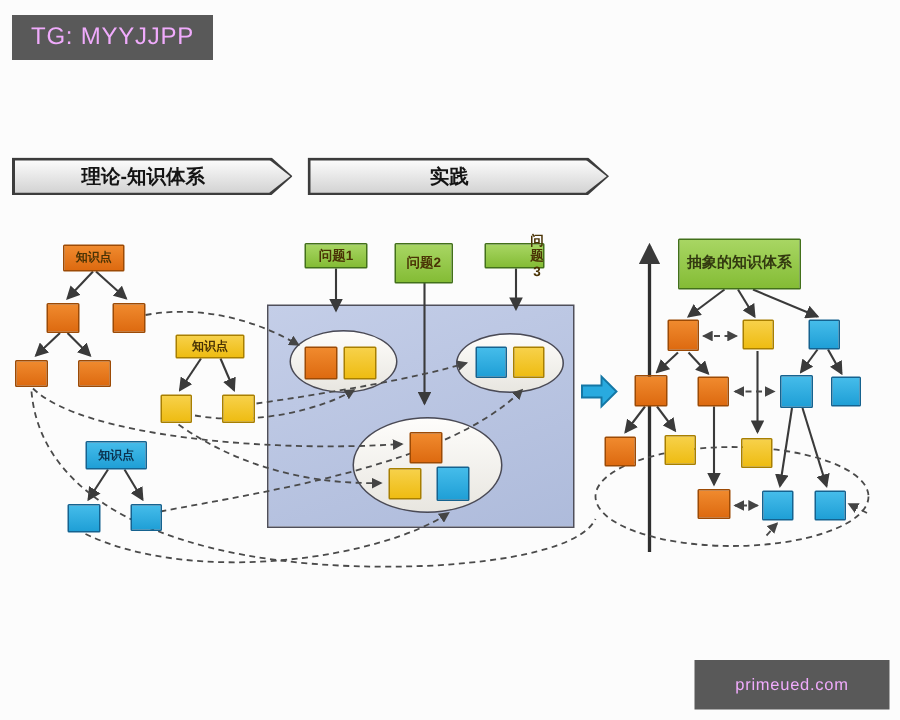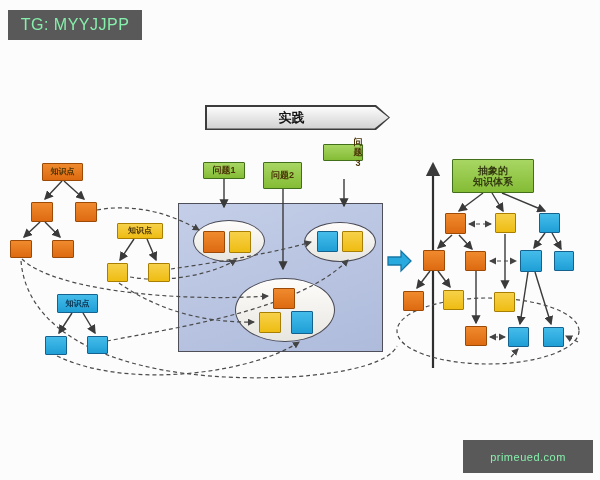--- a/index.html
+++ b/index.html
@@ -1,18 +1,18 @@
 <!DOCTYPE html>
 <html><head>
 <meta charset="utf-8">
 <style>
   html,body{margin:0;padding:0;background:#ffffff;font-family:"Liberation Sans",sans-serif;}
   .canvas{position:relative;width:600px;height:480px;background:#fcfcfc;overflow:hidden;}
 
-  .badge{position:absolute;background:#595959;color:#86efac;display:flex;align-items:center;justify-content:center;z-index:6;letter-spacing:.5px;}
+  .badge{position:absolute;background:#595959;color:#f0abfc;display:flex;align-items:center;justify-content:center;z-index:6;letter-spacing:.5px;}
   .badge.tg{left:8px;top:10px;width:134px;height:30px;font-size:16px;}
   .badge.wm{left:463px;top:440px;width:130px;height:33px;font-size:11px;}
 
   .banner{position:absolute;top:105px;height:25px;z-index:5;}
   .banner .bg{position:absolute;inset:0;background:#3c3c3c;
     clip-path:polygon(0 0,calc(100% - 14px) 0,100% 50%,calc(100% - 14px) 100%,0 100%);}
   .banner .fg{position:absolute;inset:1.5px;background:linear-gradient(#fbfbfb,#d2d2d2);
     clip-path:polygon(0 0,calc(100% - 14px) 0,100% 50%,calc(100% - 14px) 100%,0 100%);}
   .banner .txt{position:absolute;inset:0;display:flex;align-items:center;justify-content:center;
     font-weight:bold;font-size:13px;color:#141414;padding-right:12px;}
@@ -23,37 +23,42 @@
     background:linear-gradient(#fefdfb,#e8e6e0);box-sizing:border-box;}
 
   .bx{position:absolute;border:1.5px solid;box-sizing:border-box;z-index:4;border-radius:1px;}
   .o{background:linear-gradient(#f08a2e,#dd6a10);border-color:#9c4a05;}
   .y{background:linear-gradient(#f7d14a,#eebc12);border-color:#a87f00;}
   .b{background:linear-gradient(#45bcea,#1f9fd6);border-color:#15628f;}
   .g{background:linear-gradient(#a8d663,#84bc35);border-color:#42701a;}
   .lbl{display:flex;align-items:center;justify-content:center;font-size:8px;font-weight:bold;
     color:#4a3305;line-height:1.15;text-align:center;}
   .lbl9{font-size:9px;}
-  .glbl{color:#333a10;font-size:10px;flex-direction:column;}
+  .glbl{color:#333a10;font-size:10px;flex-direction:row;}
 
   svg.wires{position:absolute;left:0;top:0;z-index:3;}
   .st{stroke:#3a3a3a;stroke-width:1.4;fill:none;}
   .ax{stroke:#2e2e2e;stroke-width:2.2;fill:none;}
   .da{stroke:#4a4a4a;stroke-width:1.2;fill:none;stroke-dasharray:4 3;}
   .blockarrow{fill:#29AADF;stroke:#1477A5;stroke-width:1.3;}
 </style>
 </head>
 <body>
 
 <div class="canvas">
 
   <div class="badge tg">TG: MYYJJPP</div>
   <div class="badge wm">primeued.com</div>
 
-  <div class="banner" style="left:205px;width:185px;">
+  <div class="banner" style="left:8px;width:187px;">
+    <div class="bg"></div>
+    <div class="fg"></div>
+    <div class="txt">理论-知识体系</div>
+  </div>
+  <div class="banner" style="left:205px;width:185px;padding-left:16px;">
     <div class="bg"></div>
     <div class="fg"></div>
     <div class="txt">实践</div>
   </div>
 
   <div class="panel"></div>
   <div class="ell" style="left:193px;top:220px;width:72px;height:42px;"></div>
   <div class="ell" style="left:304px;top:222px;width:72px;height:40px;"></div>
   <div class="ell" style="left:235px;top:278px;width:100px;height:64px;"></div>
 
@@ -127,21 +132,21 @@
   <div class="bx y lbl" style="left:117px;top:223px;width:46px;height:16px;">知识点</div>
   <div class="bx y" style="left:107px;top:263px;width:21px;height:19px;"></div>
   <div class="bx y" style="left:148px;top:263px;width:22px;height:19px;"></div>
 
   <div class="bx b lbl" style="left:57px;top:294px;width:41px;height:19px;color:#0b3350;">知识点</div>
   <div class="bx b" style="left:45px;top:336px;width:22px;height:19px;"></div>
   <div class="bx b" style="left:87px;top:336px;width:21px;height:18px;"></div>
 
   <div class="bx g lbl lbl9" style="left:203px;top:162px;width:42px;height:17px;">问题1</div>
   <div class="bx g lbl lbl9" style="left:263px;top:162px;width:39px;height:27px;">问题2</div>
-  <div class="bx g lbl lbl9" style="left:323px;top:144px;width:40px;height:17px;padding-left:30px;">问题3</div>
+  <div class="bx g lbl lbl9" style="left:323px;top:162px;width:40px;height:17px;padding-left:30px;">问题3</div>
 
   <div class="bx o" style="left:203px;top:231px;width:22px;height:22px;"></div>
   <div class="bx y" style="left:229px;top:231px;width:22px;height:22px;"></div>
   <div class="bx b" style="left:317px;top:231px;width:21px;height:21px;"></div>
   <div class="bx y" style="left:342px;top:231px;width:21px;height:21px;"></div>
   <div class="bx o" style="left:273px;top:288px;width:22px;height:21px;"></div>
   <div class="bx y" style="left:259px;top:312px;width:22px;height:21px;"></div>
   <div class="bx b" style="left:291px;top:311px;width:22px;height:23px;"></div>
 
   <div class="bx g lbl glbl" style="left:452px;top:159px;width:82px;height:34px;">

